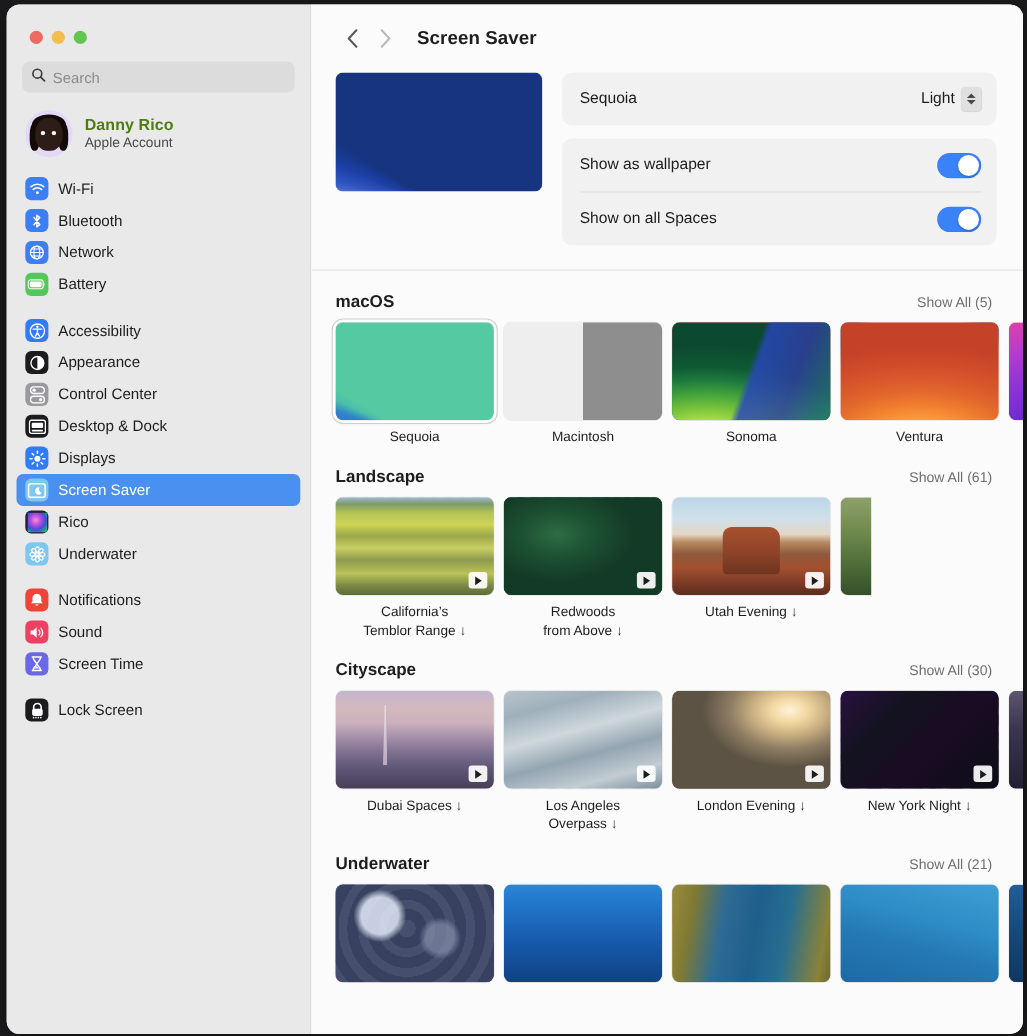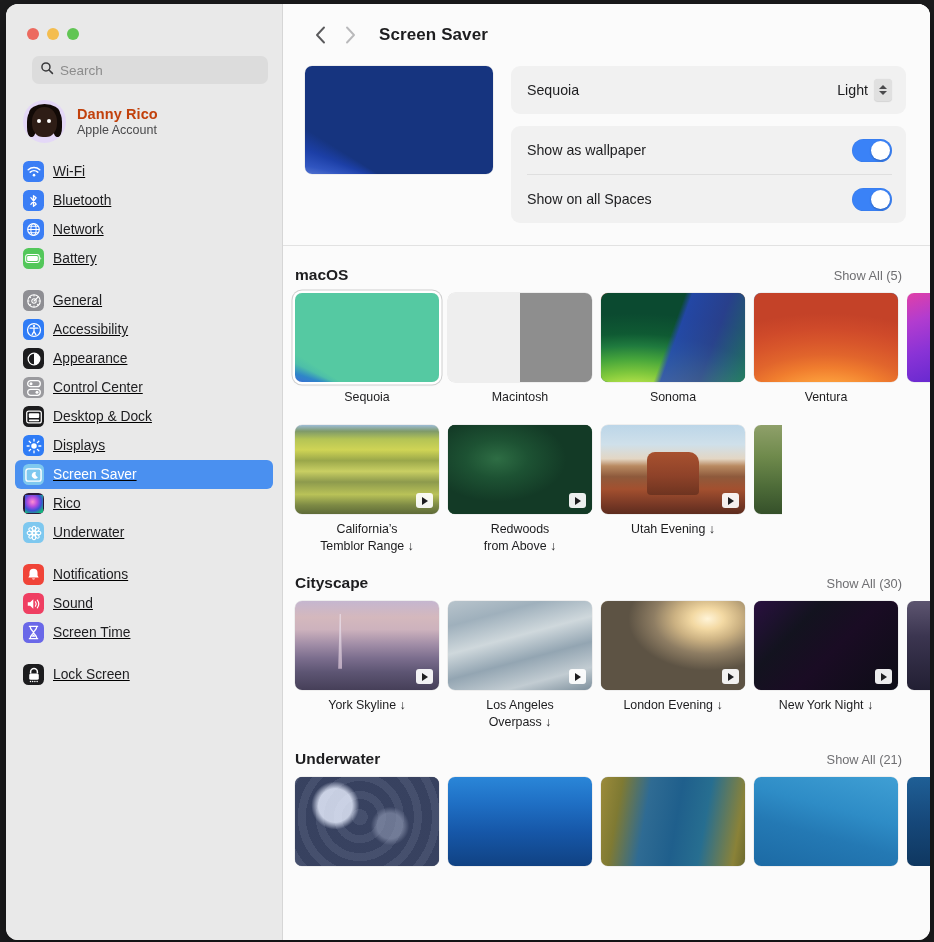--- a/index.html
+++ b/index.html
@@ -39,21 +39,21 @@
     gap: 8px;
     padding: 24px 0 0 21px;
     height: 52px;
     align-items: flex-start;
   }
   .tl { width: 12px; height: 12px; border-radius: 50%; display:block; }
   .tl.red { background: #ec6a5f; }
   .tl.yellow { background: #f4bd4f; }
   .tl.green { background: #61c554; }
 
-  .search-wrap { padding: 0 14px 0 26px; }
+  .search-wrap { padding: 0 14px 0 14px; }
   .search-box {
     display: flex; align-items: center;
     height: 28px;
     background: #dcdcdc;
     border-radius: 7px;
     padding: 0 8px;
     gap: 6px;
   }
   .search-box svg { flex: 0 0 14px; }
   .search-input {
@@ -95,25 +95,25 @@
     width: 9px; height: 25px; border-radius: 40%;
     background: #120a07;
   }
   .avatar .eyeL, .avatar .eyeR {
     position: absolute; top: 19px; width: 4px; height: 4px;
     border-radius: 50%; background: #fff;
   }
   .avatar .eyeL { left: 14px; }
   .avatar .eyeR { left: 24px; }
   .account-text { display: flex; flex-direction: column; gap: 1px; }
-  .acct-name { font-size: 14.5px; font-weight: bold; color: #c2410c; letter-spacing: .1px; }
+  .acct-name { font-size: 14.5px; font-weight: bold; color: #4d7c0f; letter-spacing: .1px; }
   .acct-sub { font-size: 12.5px; color: #4a4a4c; }
 
   .nav { flex: 1; overflow: hidden; padding: 4px 9px 0 9px; }
-  .nav-group { margin-bottom: 13px; text-decoration: underline; }
+  .nav-group { margin-bottom: 13px; }
   .nav-item {
     display: flex; align-items: center; gap: 9px;
     height: 29px;
     padding: 0 8px;
     border-radius: 6px;
     cursor: default;
   }
   .nav-item.selected { background: #4a90f0; }
   .nav-item.selected .nav-label { color: #fff; }
   .nav-label { font-size: 13.8px; color: #1d1d1f; white-space: nowrap; }
@@ -217,21 +217,21 @@
     background: #fff;
     box-shadow: 0 1px 2px rgba(0,0,0,.25);
   }
 
   
   .gallery {
     flex: 1;
     overflow: hidden;
     padding: 0 0 0 0;
   }
-  .section { padding: 20px 0 0 12px; }
+  .section { padding: 20px 0 0 22px; }
   .section-head {
     display: flex; align-items: baseline; justify-content: space-between;
     padding-right: 28px;
     margin-bottom: 9px;
   }
   .section-title { font-size: 15.5px; font-weight: bold; color: #1d1d1f; }
   .show-all { font-size: 12.8px; color: #6f6f72; cursor: default; }
 
   .thumb-row { display: flex; gap: 9px; }
   .thumb-cell { width: 144px; flex: 0 0 144px; }
@@ -472,40 +472,20 @@
                 <rect x="0.8" y="0.8" width="16" height="9.4" rx="2.6" fill="none" stroke="white" stroke-width="1.3"></rect>
                 <rect x="2.5" y="2.5" width="12.6" height="6" rx="1.5" fill="white"></rect>
                 <path d="M18.1 4.1v2.8a1.7 1.7 0 0 0 0-2.8z" fill="white"></path>
               </svg>
             </span>
             <span class="nav-label">Battery</span>
           </div>
         </div>
         <div class="nav-group">
           <div class="nav-item">
-            <span class="nav-icon" style="background: rgb(142, 142, 147);">
-              <svg width="16" height="16" viewBox="0 0 18 18">
-                <circle cx="9" cy="9" r="7" fill="none" stroke="white" stroke-width="1.3"></circle>
-                <circle cx="9" cy="9" r="2.5" fill="none" stroke="white" stroke-width="1.2"></circle>
-                <g stroke="white" stroke-width="1.2">
-                  <line x1="9" y1="2" x2="9" y2="4"></line>
-                  <line x1="9" y1="14" x2="9" y2="16"></line>
-                  <line x1="2" y1="9" x2="4" y2="9"></line>
-                  <line x1="14" y1="9" x2="16" y2="9"></line>
-                  <line x1="4.1" y1="4.1" x2="5.5" y2="5.5"></line>
-                  <line x1="12.5" y1="12.5" x2="13.9" y2="13.9"></line>
-                  <line x1="13.9" y1="4.1" x2="12.5" y2="5.5"></line>
-                  <line x1="5.5" y1="12.5" x2="4.1" y2="13.9"></line>
-                </g>
-                <line x1="9" y1="9" x2="12.6" y2="5.4" stroke="white" stroke-width="1.2" stroke-linecap="round"></line>
-              </svg>
-            </span>
-            <span class="nav-label">General</span>
-          </div>
-          <div class="nav-item">
             <span class="nav-icon" style="background: rgb(47, 124, 246);">
               <svg width="16" height="16" viewBox="0 0 18 18">
                 <circle cx="9" cy="9" r="7.3" fill="none" stroke="white" stroke-width="1.4"></circle>
                 <circle cx="9" cy="4.6" r="1.3" fill="white"></circle>
                 <path d="M4.6 7h8.8" stroke="white" stroke-width="1.4" stroke-linecap="round"></path>
                 <path d="M9 7v3.6M9 10.6 6.9 14.2M9 10.6 11.1 14.2" stroke="white" stroke-width="1.4" stroke-linecap="round"></path>
               </svg>
             </span>
             <span class="nav-label">Accessibility</span>
           </div>
@@ -737,20 +717,24 @@
               <div class="thumb-label">Ventura</div>
             </div>
             <div class="thumb-cell partial">
               <div class="thumb">
                 <div class="art art-purple"></div>
               </div>
             </div>
           </div>
         </div>
         <div class="section">
+          <div class="section-head">
+            <div class="section-title">Landscape</div>
+            <div class="show-all">Show All (61)</div>
+          </div>
           <div class="thumb-row">
             <div class="thumb-cell">
               <div class="thumb">
                 <div class="art art-temblor"></div>
                 <div class="play-badge">
                   <i class="tri"></i>
                 </div>
               </div>
               <div class="thumb-label">California’s<br>Temblor Range ↓</div>
             </div>
@@ -785,21 +769,21 @@
             <div class="show-all">Show All (30)</div>
           </div>
           <div class="thumb-row">
             <div class="thumb-cell">
               <div class="thumb">
                 <div class="art art-dubai"></div>
                 <div class="play-badge">
                   <i class="tri"></i>
                 </div>
               </div>
-              <div class="thumb-label">York Skyline ↓</div>
+              <div class="thumb-label">Dubai Spaces ↓</div>
             </div>
             <div class="thumb-cell">
               <div class="thumb">
                 <div class="art art-la"></div>
                 <div class="play-badge">
                   <i class="tri"></i>
                 </div>
               </div>
               <div class="thumb-label">Los Angeles<br>Overpass ↓</div>
             </div>

